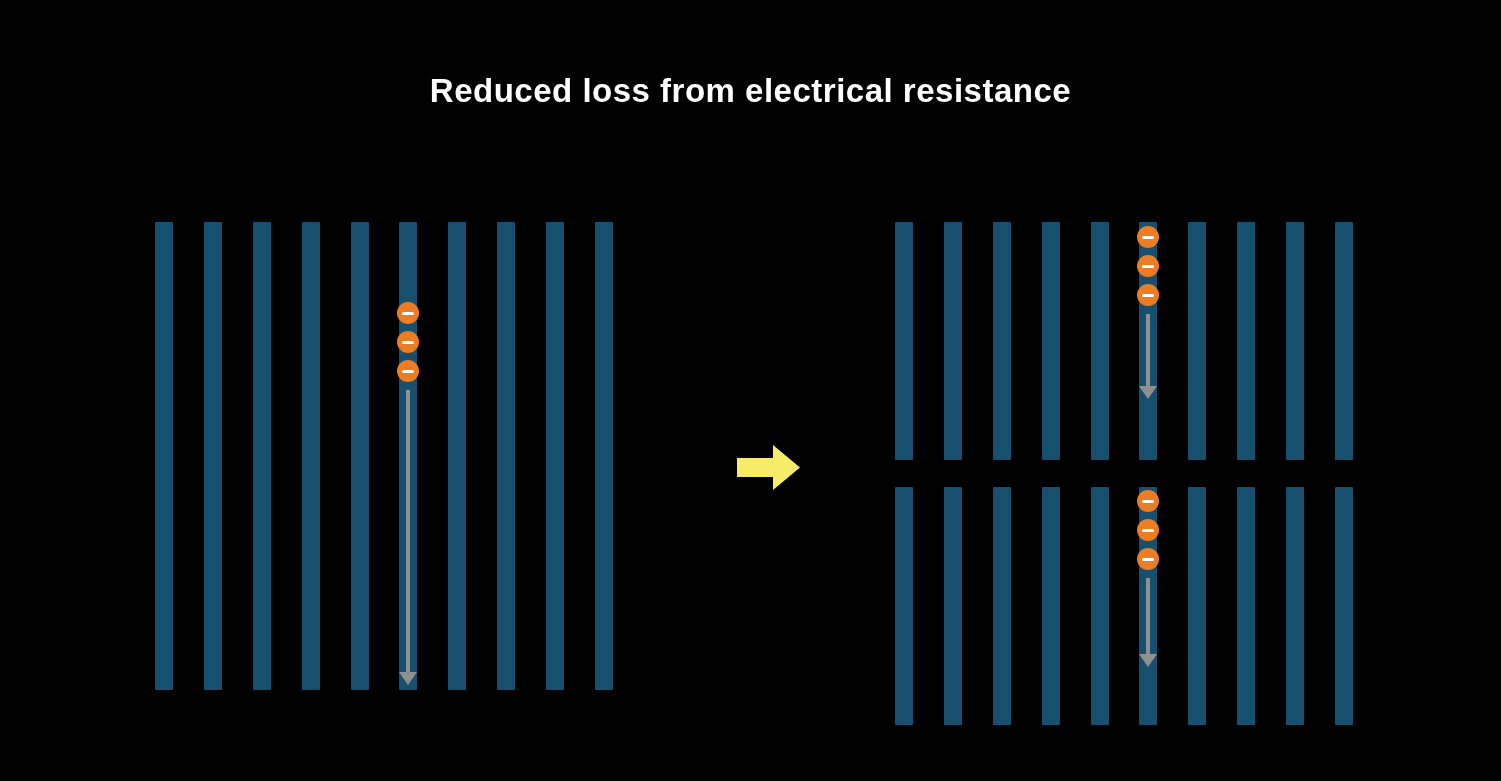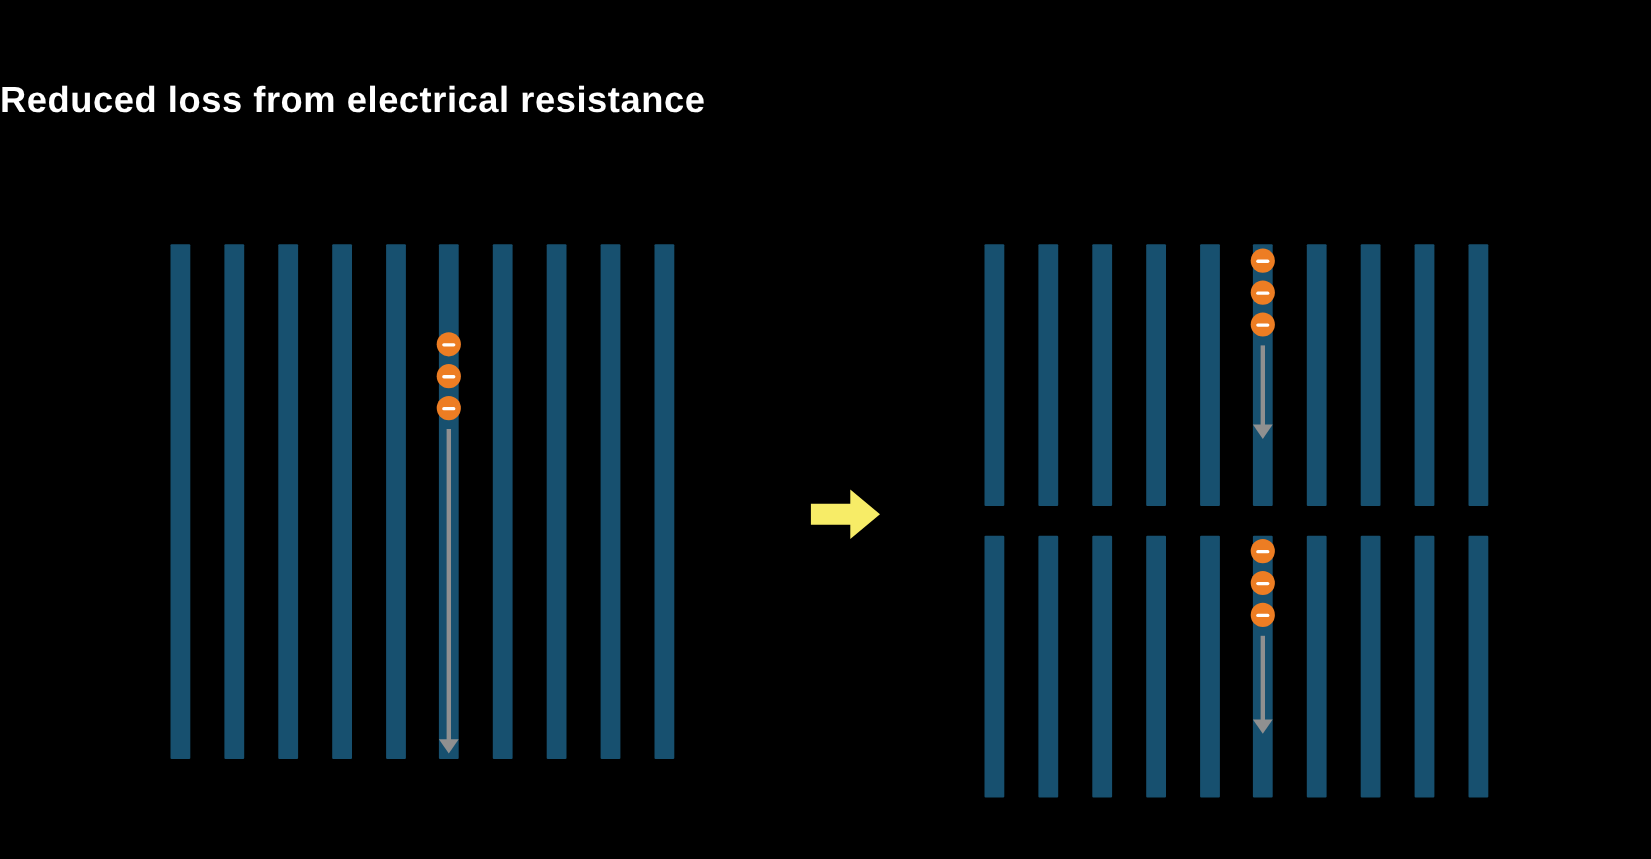--- a/index.html
+++ b/index.html
@@ -12,21 +12,21 @@
     background: var(--bg, #000);
     overflow: hidden;
   }
 
   .title {
     position: absolute;
     top: 72px;
     left: 0;
     width: 100%;
     margin: 0;
-    text-align: left;
+    text-align: center;
     color: var(--title-color, #fff);
     font-size: 33px;
     line-height: 38px;
     font-weight: 700;
     letter-spacing: 0.5px;
   }
 
   .panel { position: absolute; }
   .panel-full        { left: 155px; top: 222px; width: 458px; height: 468px; }
   .panel-half-top    { left: 895px; top: 222px; width: 458px; height: 238px; }

